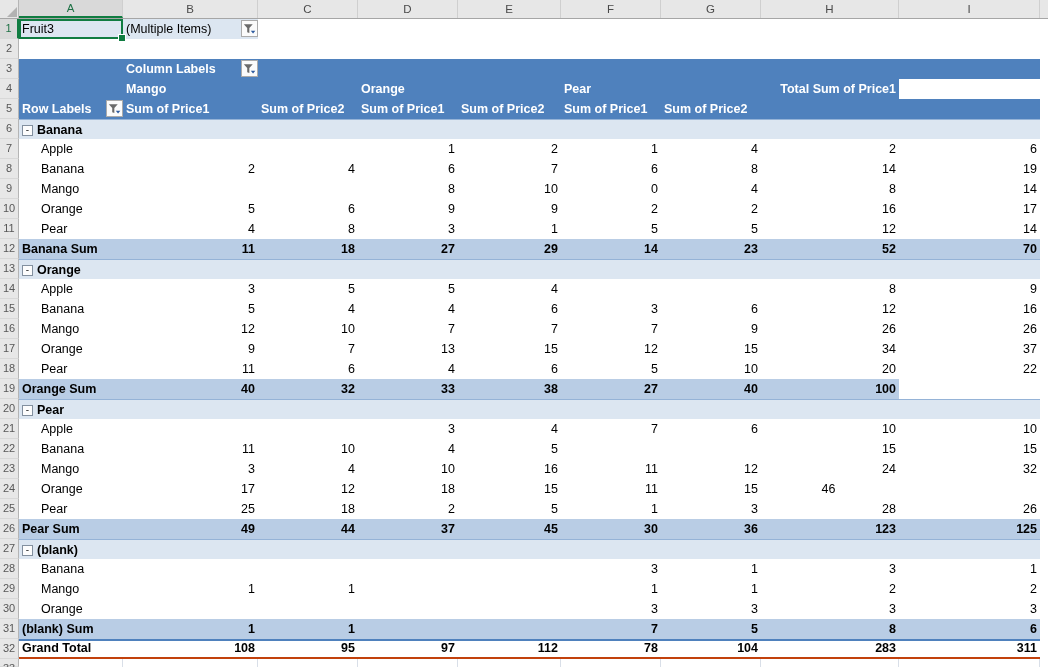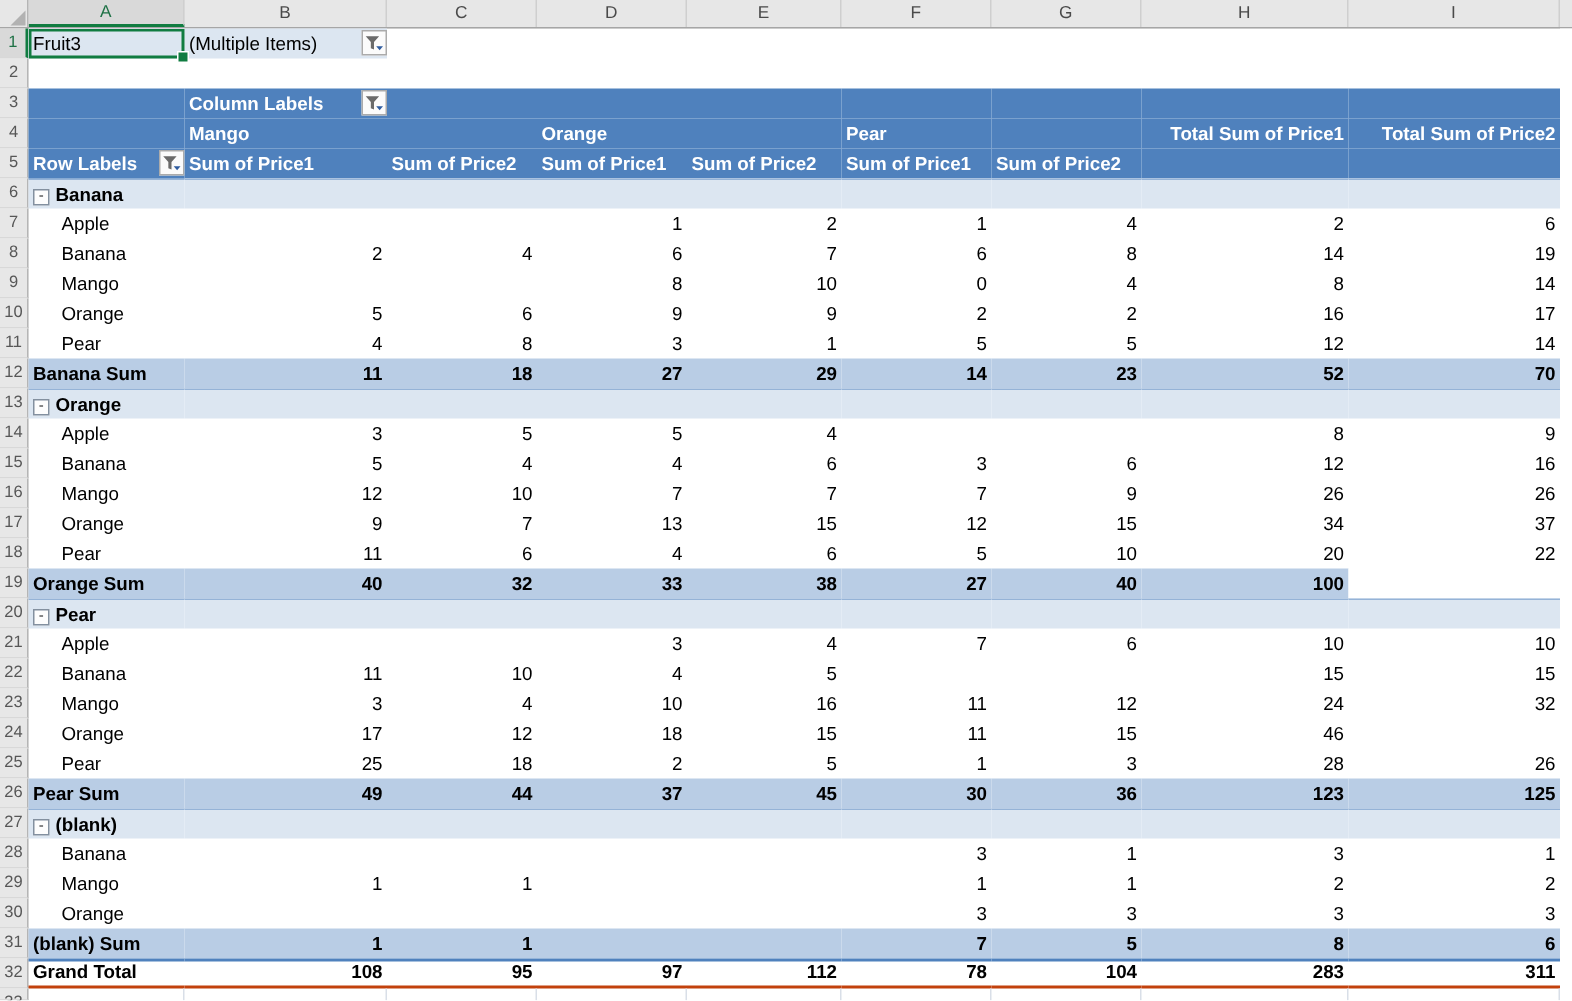--- a/index.html
+++ b/index.html
@@ -115,21 +115,20 @@
       <div class="row">
         <div class="rowhead">4</div>
         <div class="c hdr" style="width: 104px;"></div>
         <div class="c hdr lab" style="width: 135px;"><span>Mango</span></div>
         <div class="c hdr" style="width: 100px;"></div>
         <div class="c hdr lab" style="width: 100px;"><span>Orange</span></div>
         <div class="c hdr" style="width: 103px;"></div>
         <div class="c hdr lab" style="width: 100px;"><span>Pear</span></div>
         <div class="c hdr" style="width: 100px;"></div>
         <div class="c hdr num" style="width: 138px;"><span>Total Sum of Price1</span></div>
-        <div class="c hdr num" style="width: 141px;"><span>Total Sum of Price2</span></div>
         <div class="fillc" style="width: 8px;"></div>
       </div>
       <div class="row">
         <div class="rowhead">5</div>
         <div class="c hdr lab rel" style="width: 104px;"><span>Row Labels</span><div class="fbtn">
             <svg width="13" height="12" viewBox="0 0 16 14">
               <path d="M1 1h11l-4.2 4.8V12l-2.6-1.1V5.8L1 1z" fill="#6A6A6A"></path>
               <path d="M9.6 9.2h5.6L12.4 12.6z" fill="#2E5B9F"></path>
             </svg>
           </div></div>
@@ -378,21 +377,21 @@
       </div>
       <div class="row">
         <div class="rowhead">24</div>
         <div class="c item" style="width: 104px;">Orange</div>
         <div class="c num" style="width: 135px;">17</div>
         <div class="c num" style="width: 100px;">12</div>
         <div class="c num" style="width: 100px;">18</div>
         <div class="c num" style="width: 103px;">15</div>
         <div class="c num" style="width: 100px;">11</div>
         <div class="c num" style="width: 100px;">15</div>
-        <div class="c num" style="width: 138px;">46</div>
+        <div class="c num" style="width: 138px; text-align: center;">46</div>
         <div class="fillc" style="width: 8px;"></div>
       </div>
       <div class="row">
         <div class="rowhead">25</div>
         <div class="c item" style="width: 104px;">Pear</div>
         <div class="c num" style="width: 135px;">25</div>
         <div class="c num" style="width: 100px;">18</div>
         <div class="c num" style="width: 100px;">2</div>
         <div class="c num" style="width: 103px;">5</div>
         <div class="c num" style="width: 100px;">1</div>

